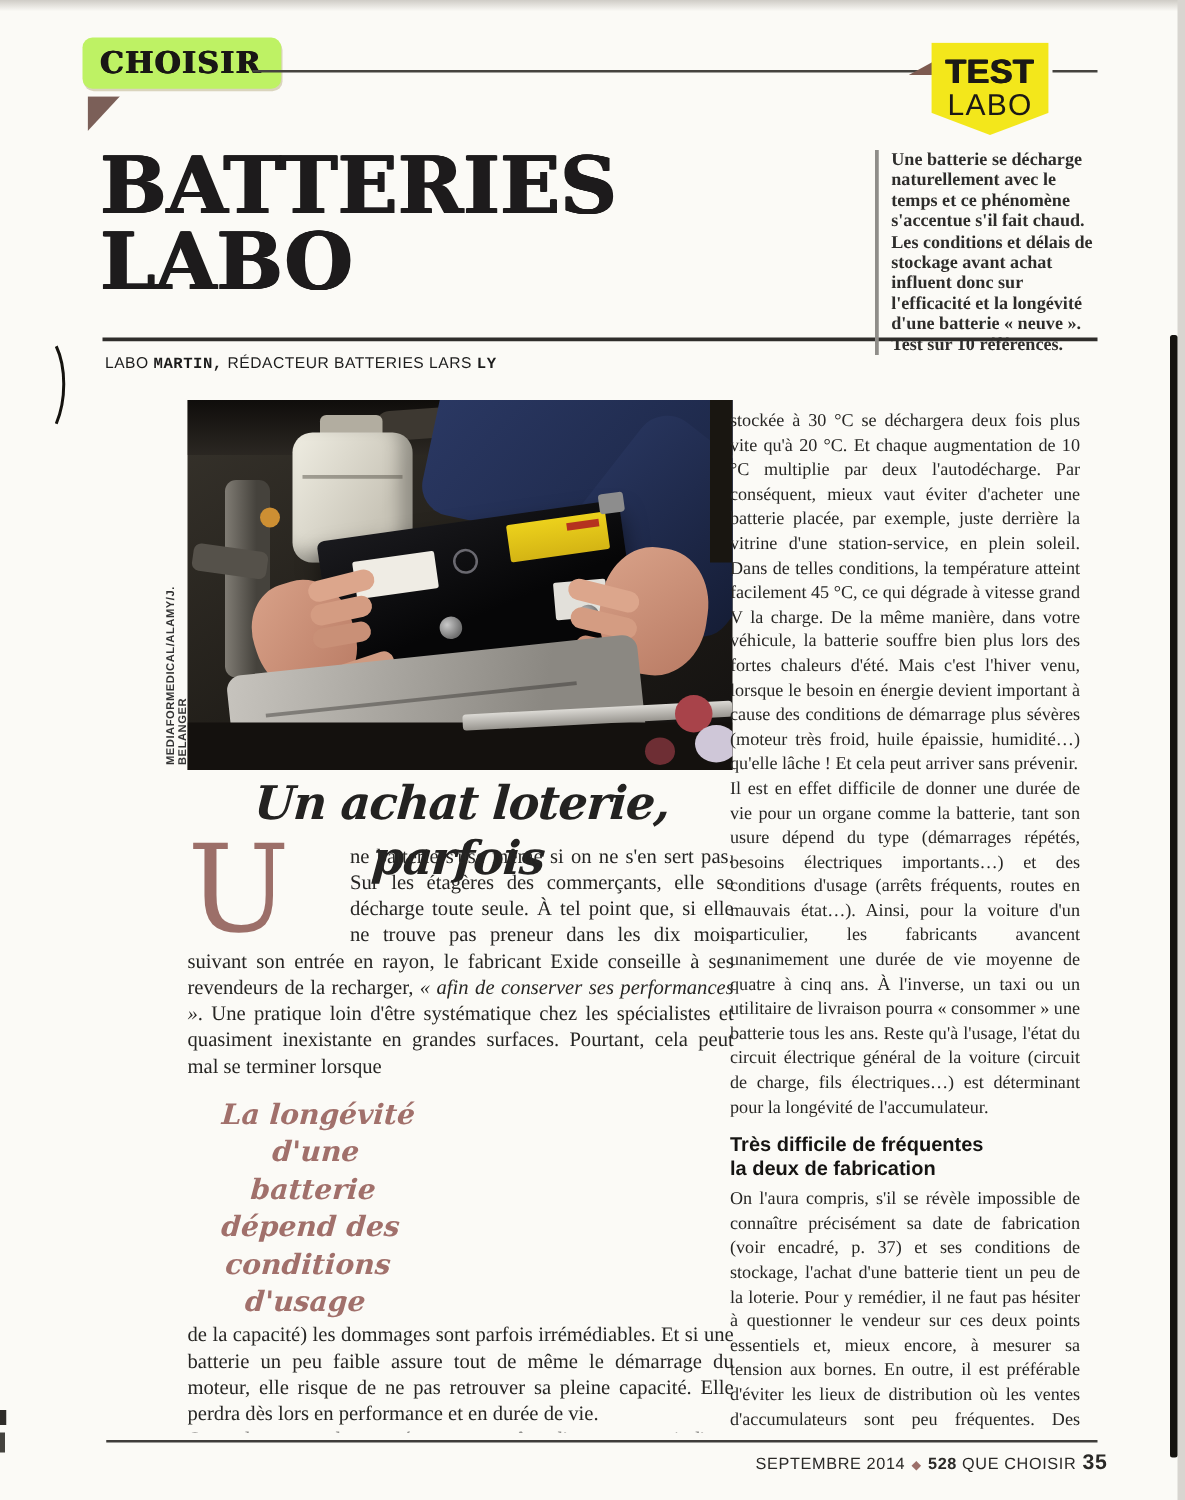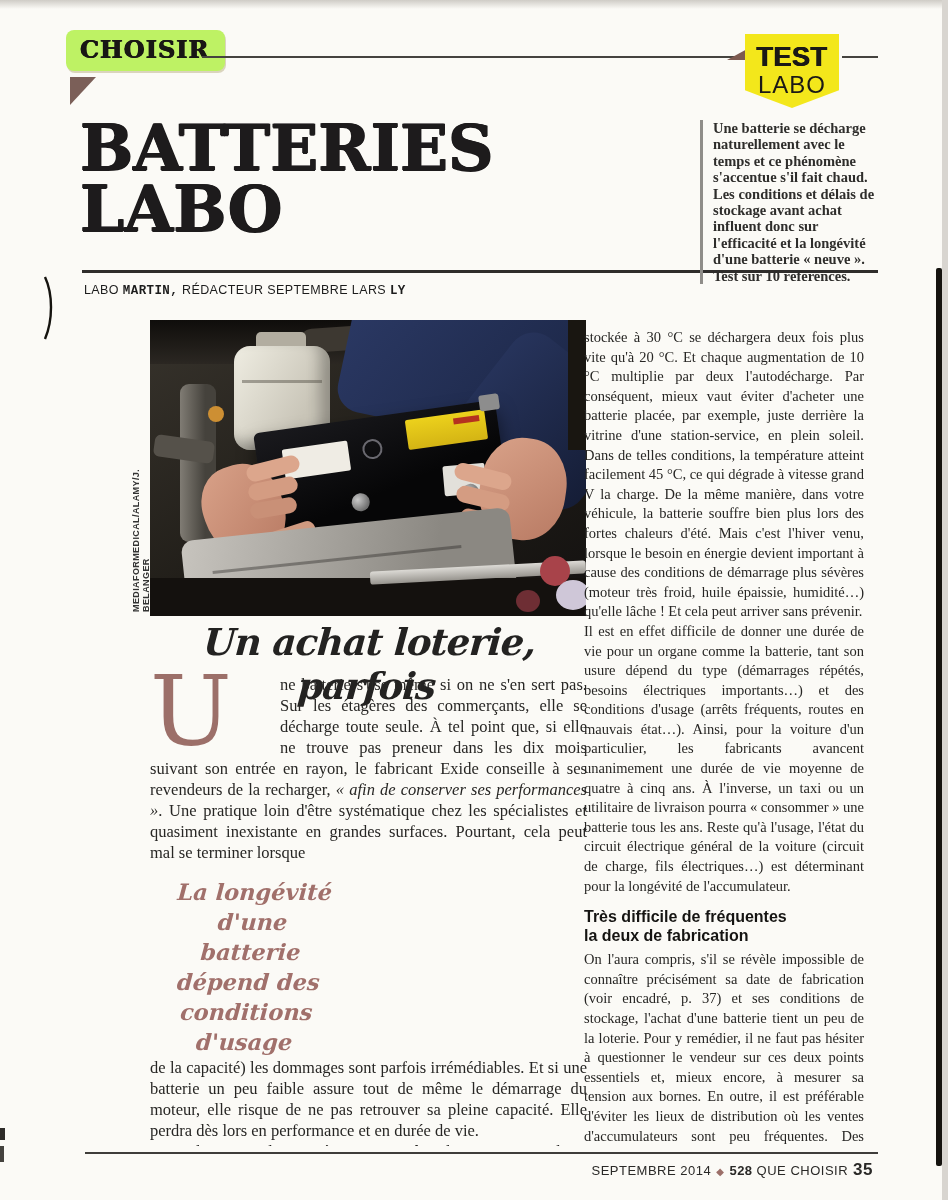--- a/index.html
+++ b/index.html
@@ -126,21 +126,21 @@
     line-height:76px;height:84px;color:#9c6f69;}
   .pq-row{display:flex;align-items:flex-start;}
   .pull-quote{width:200px;padding-top:14px;text-align:center;
     font-family:"DejaVu Serif",serif;font-style:italic;font-weight:bold;
     font-size:22.5px;line-height:30px;color:#a1706b;transform:skewX(-4deg);}
   .pq-text{width:237px;margin-left:auto;}
   .subhead{margin:11px 0 5px 0;font-family:"Liberation Sans",sans-serif;
     font-size:16px;line-height:19px;font-weight:bold;color:#151412;}
 
   
-  .footer{right:75px;top:1160px;font-family:"Liberation Sans",sans-serif;
+  .footer{right:62px;top:1160px;font-family:"Liberation Sans",sans-serif;
     font-size:13px;letter-spacing:.5px;color:#2a2927;text-align:center;}
   .footer .f-diamond{color:#9c6f69;font-size:10px;margin:0 5px;}
   .footer .f-bold{font-weight:bold;margin-right:4px;}
   .footer .f-page{font-weight:bold;font-size:17px;margin-left:5px;}
 </style>
 </head>
 <body>
 
 <div class="page">
 
@@ -163,21 +163,21 @@
   <div class="abs test-badge">
     <div class="test-line1">TEST</div>
     <div class="test-line2">LABO</div>
   </div>
 
   <h1 class="abs title">
     <span>BATTERIES</span>
     <span>LABO</span>
   </h1>
   <div class="abs rule rule-title"></div>
-  <div class="abs byline"><span>LABO </span><span class="b">MARTIN,</span><span> RÉDACTEUR SEPTEMBRE LARS </span><span class="b">LY</span></div>
+  <div class="abs byline"><span>LABO </span><span class="b">MARTIN,</span><span> RÉDACTEUR BATTERIES LARS </span><span class="b">LY</span></div>
 
   <div class="abs intro-box">
     <p>Une batterie se décharge naturellement avec le temps et ce phénomène s'accentue s'il fait chaud. Les conditions et délais de stockage avant achat influent donc sur l'efficacité et la longévité d'une batterie « neuve ». Test sur 10 références.</p>
   </div>
 
   <div class="abs photo">
     <div class="ph ph-topbar"></div>
     <div class="ph ph-hose"></div>
     <div class="ph ph-rescap"></div>
     <div class="ph ph-reservoir"></div>

